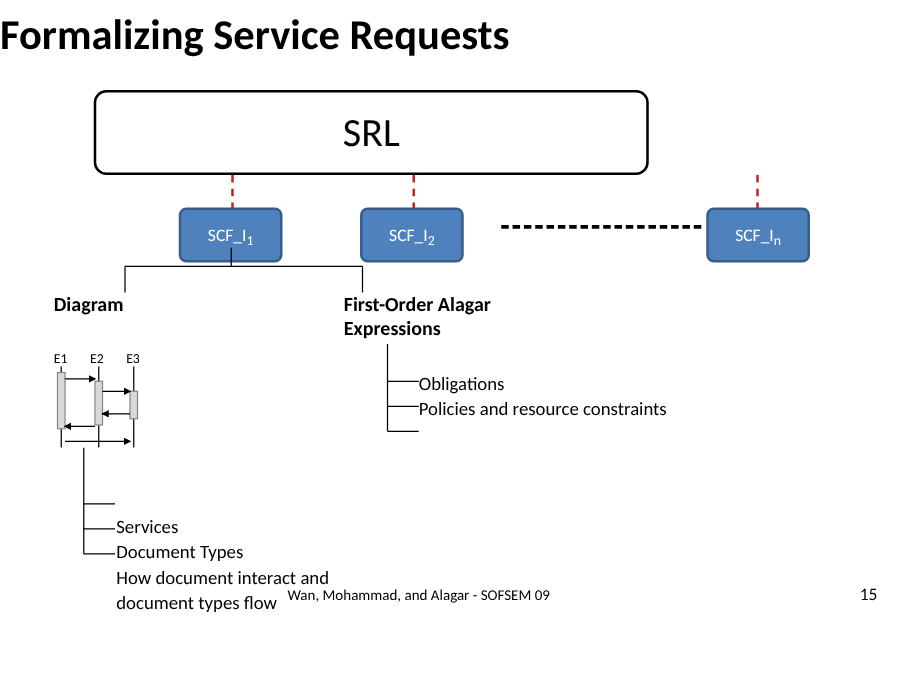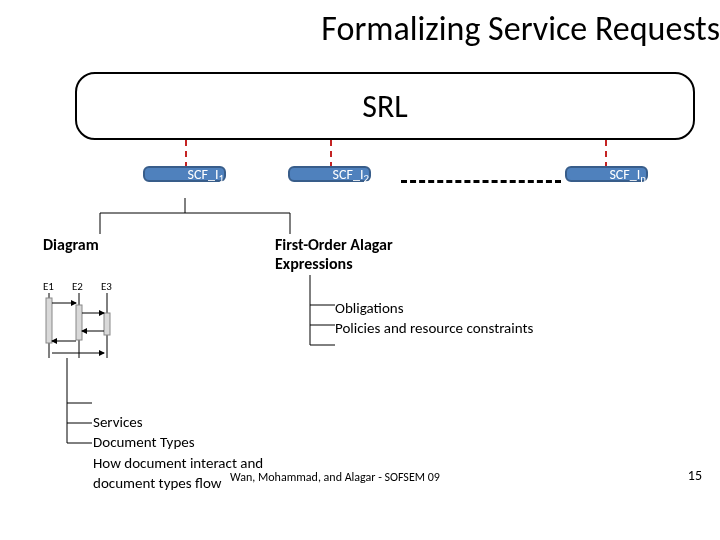--- a/index.html
+++ b/index.html
@@ -5,59 +5,59 @@
   * { box-sizing: border-box; margin: 0; padding: 0; }
   body {
     width: 720px;
     height: 540px;
     font-family: "Calibri", "Segoe UI", Arial, sans-serif;
     background: #fff;
     position: relative;
     overflow: hidden;
   }
   .title {
-    text-align: right;
+    text-align: left;
     font-size: 34px;
-    font-weight: 400;
+    font-weight: 700;
     margin-top: 8px;
     color: #000;
   }
   .srl-box {
     position: absolute;
     left: 75px;
     top: 72px;
-    width: 620px;
+    width: 444px;
     height: 68px;
     border: 2px solid #000;
-    border-radius: 20px;
+    border-radius: 10px;
     display: flex;
     align-items: center;
     justify-content: center;
     font-size: 32px;
     background: #fff;
   }
   .dashed-conn {
     position: absolute;
     border-left: 2px dashed #c42323;
     height: 28px;
     top: 140px;
   }
   .scf-box {
     position: absolute;
     top: 166px;
     width: 83px;
-    height: 16px;
+    height: 44px;
     border: 2px solid #385d8a;
     border-radius: 6px;
     background: #4f81bd;
     color: #fff;
     font-size: 14px;
     display: flex;
     align-items: center;
-    justify-content: flex-end;
+    justify-content: center;
   }
   .scf-box .sub { font-size: 11px; position: relative; top: 4px; }
   .dash-line {
     position: absolute;
     top: 180px;
     left: 401px;
     width: 160px;
     border-top: 3px dashed #000;
   }
   .uml-label {

